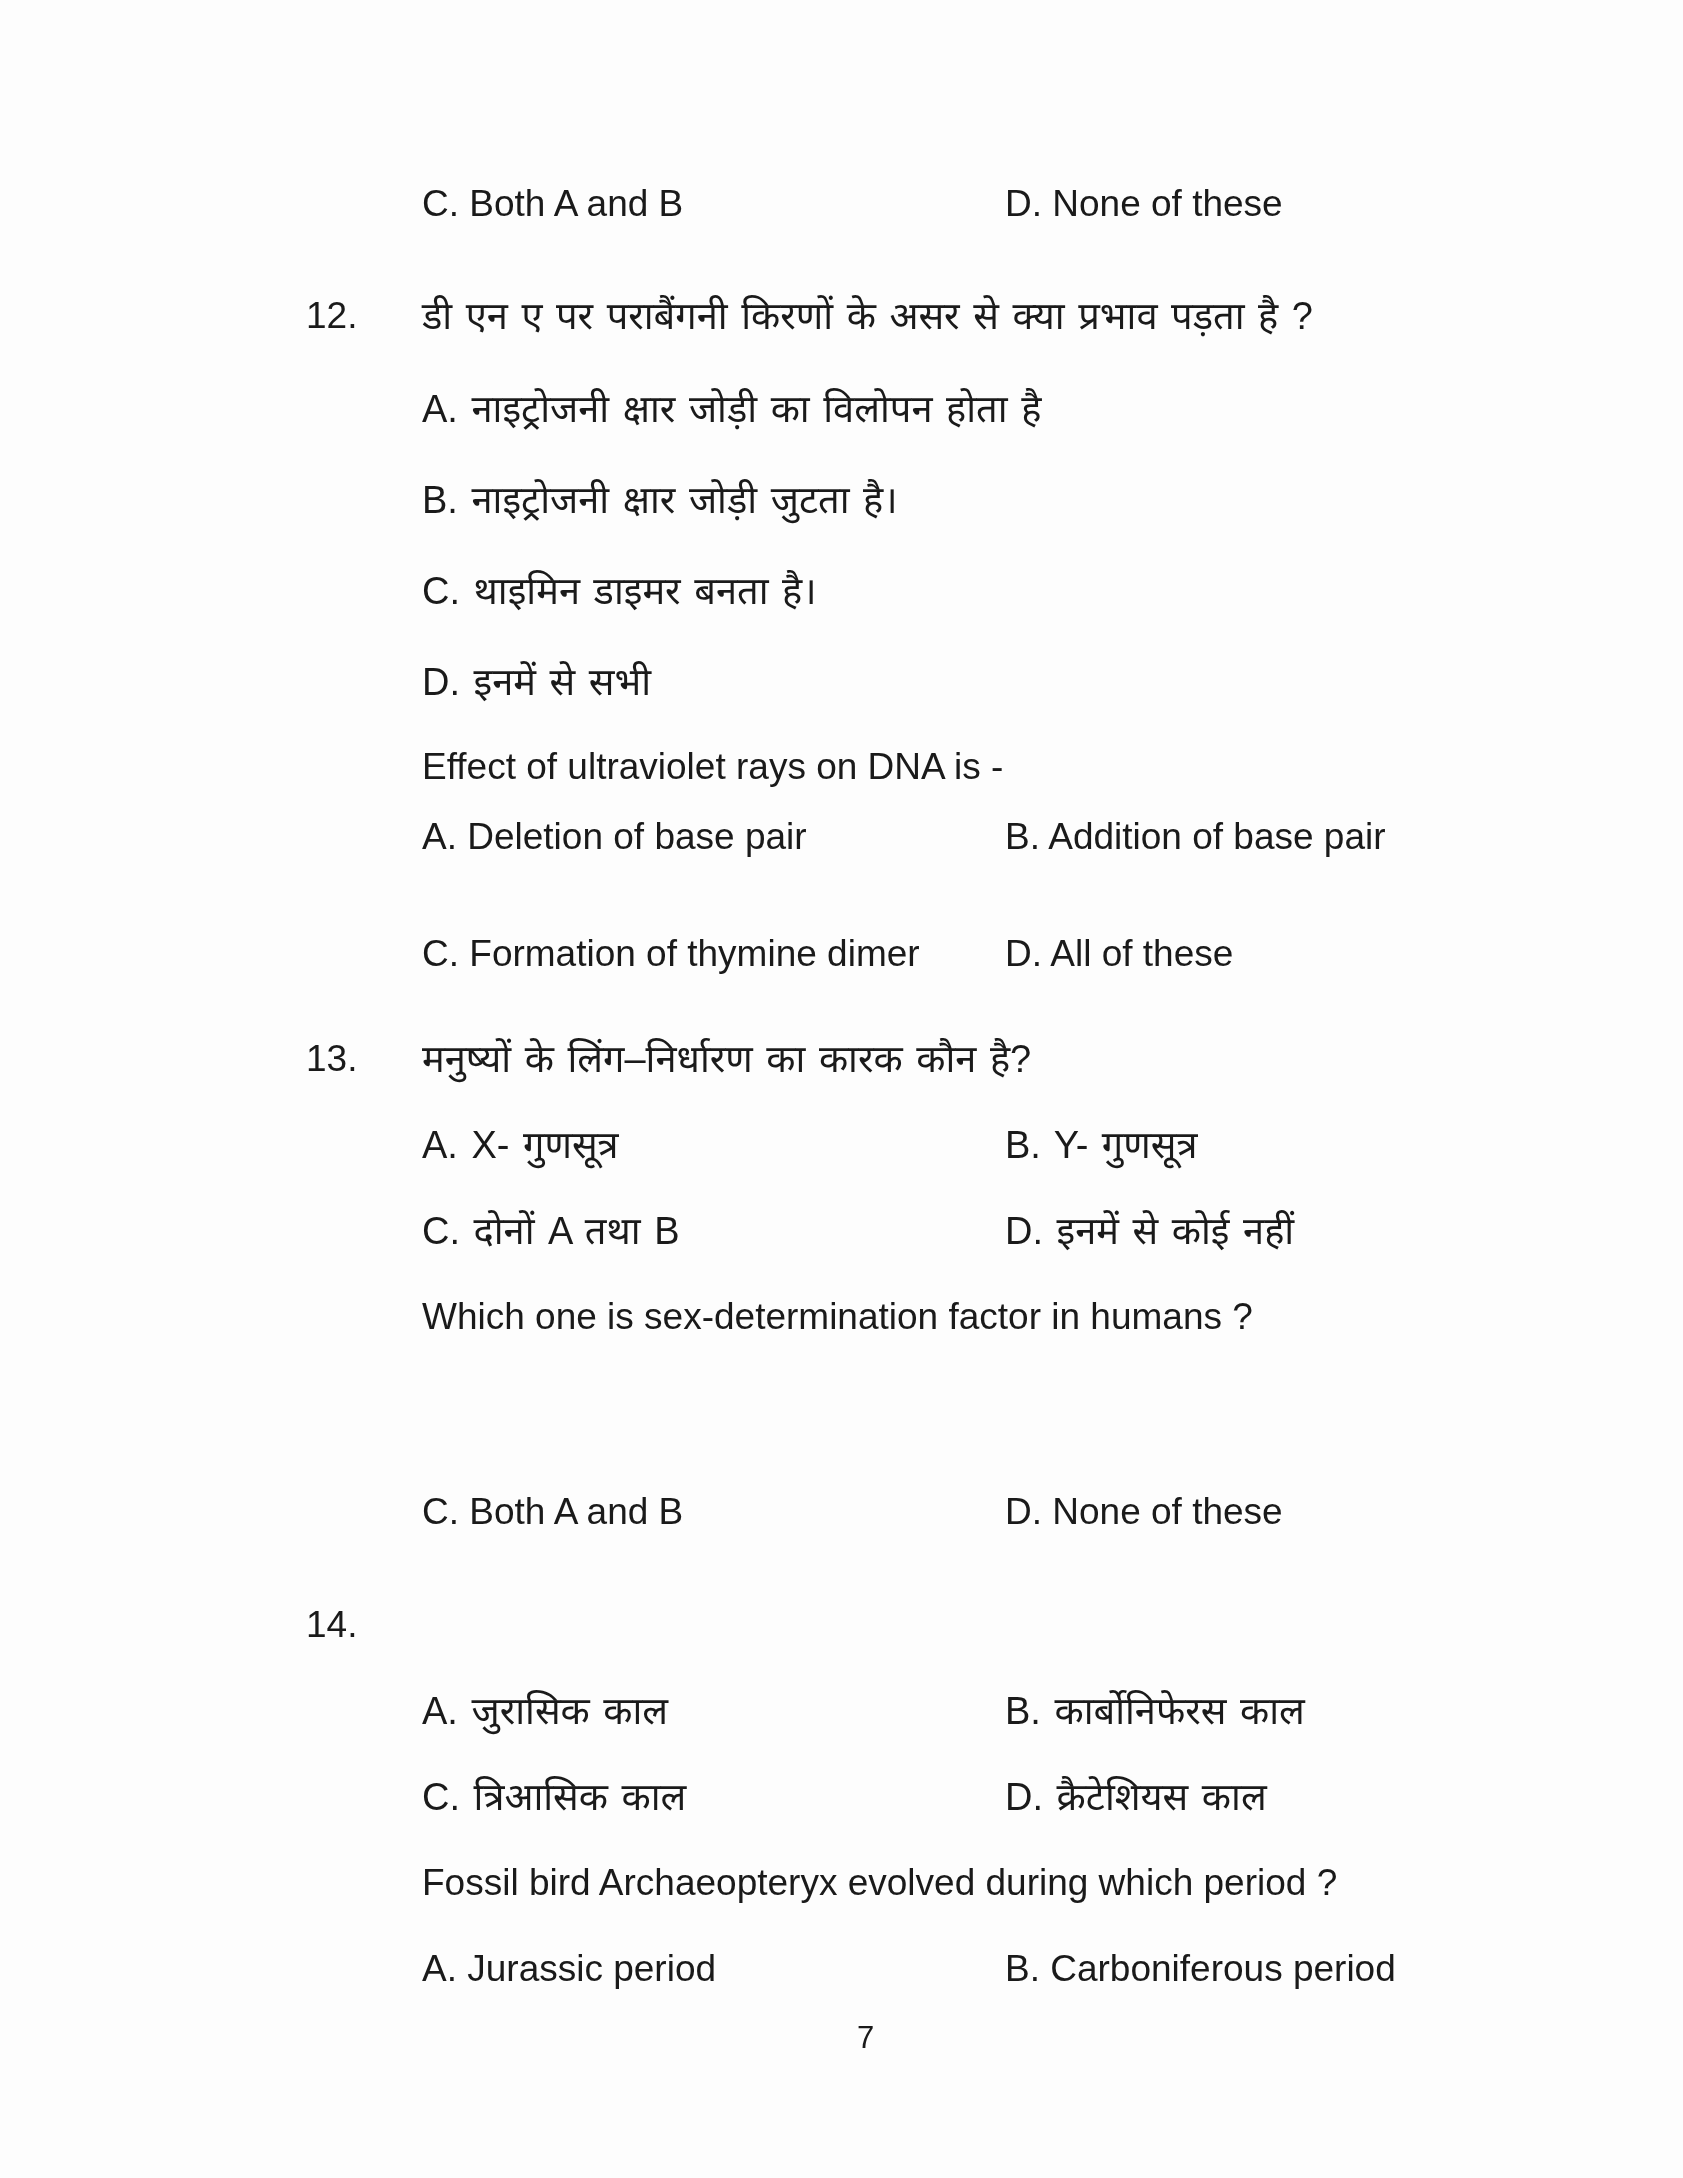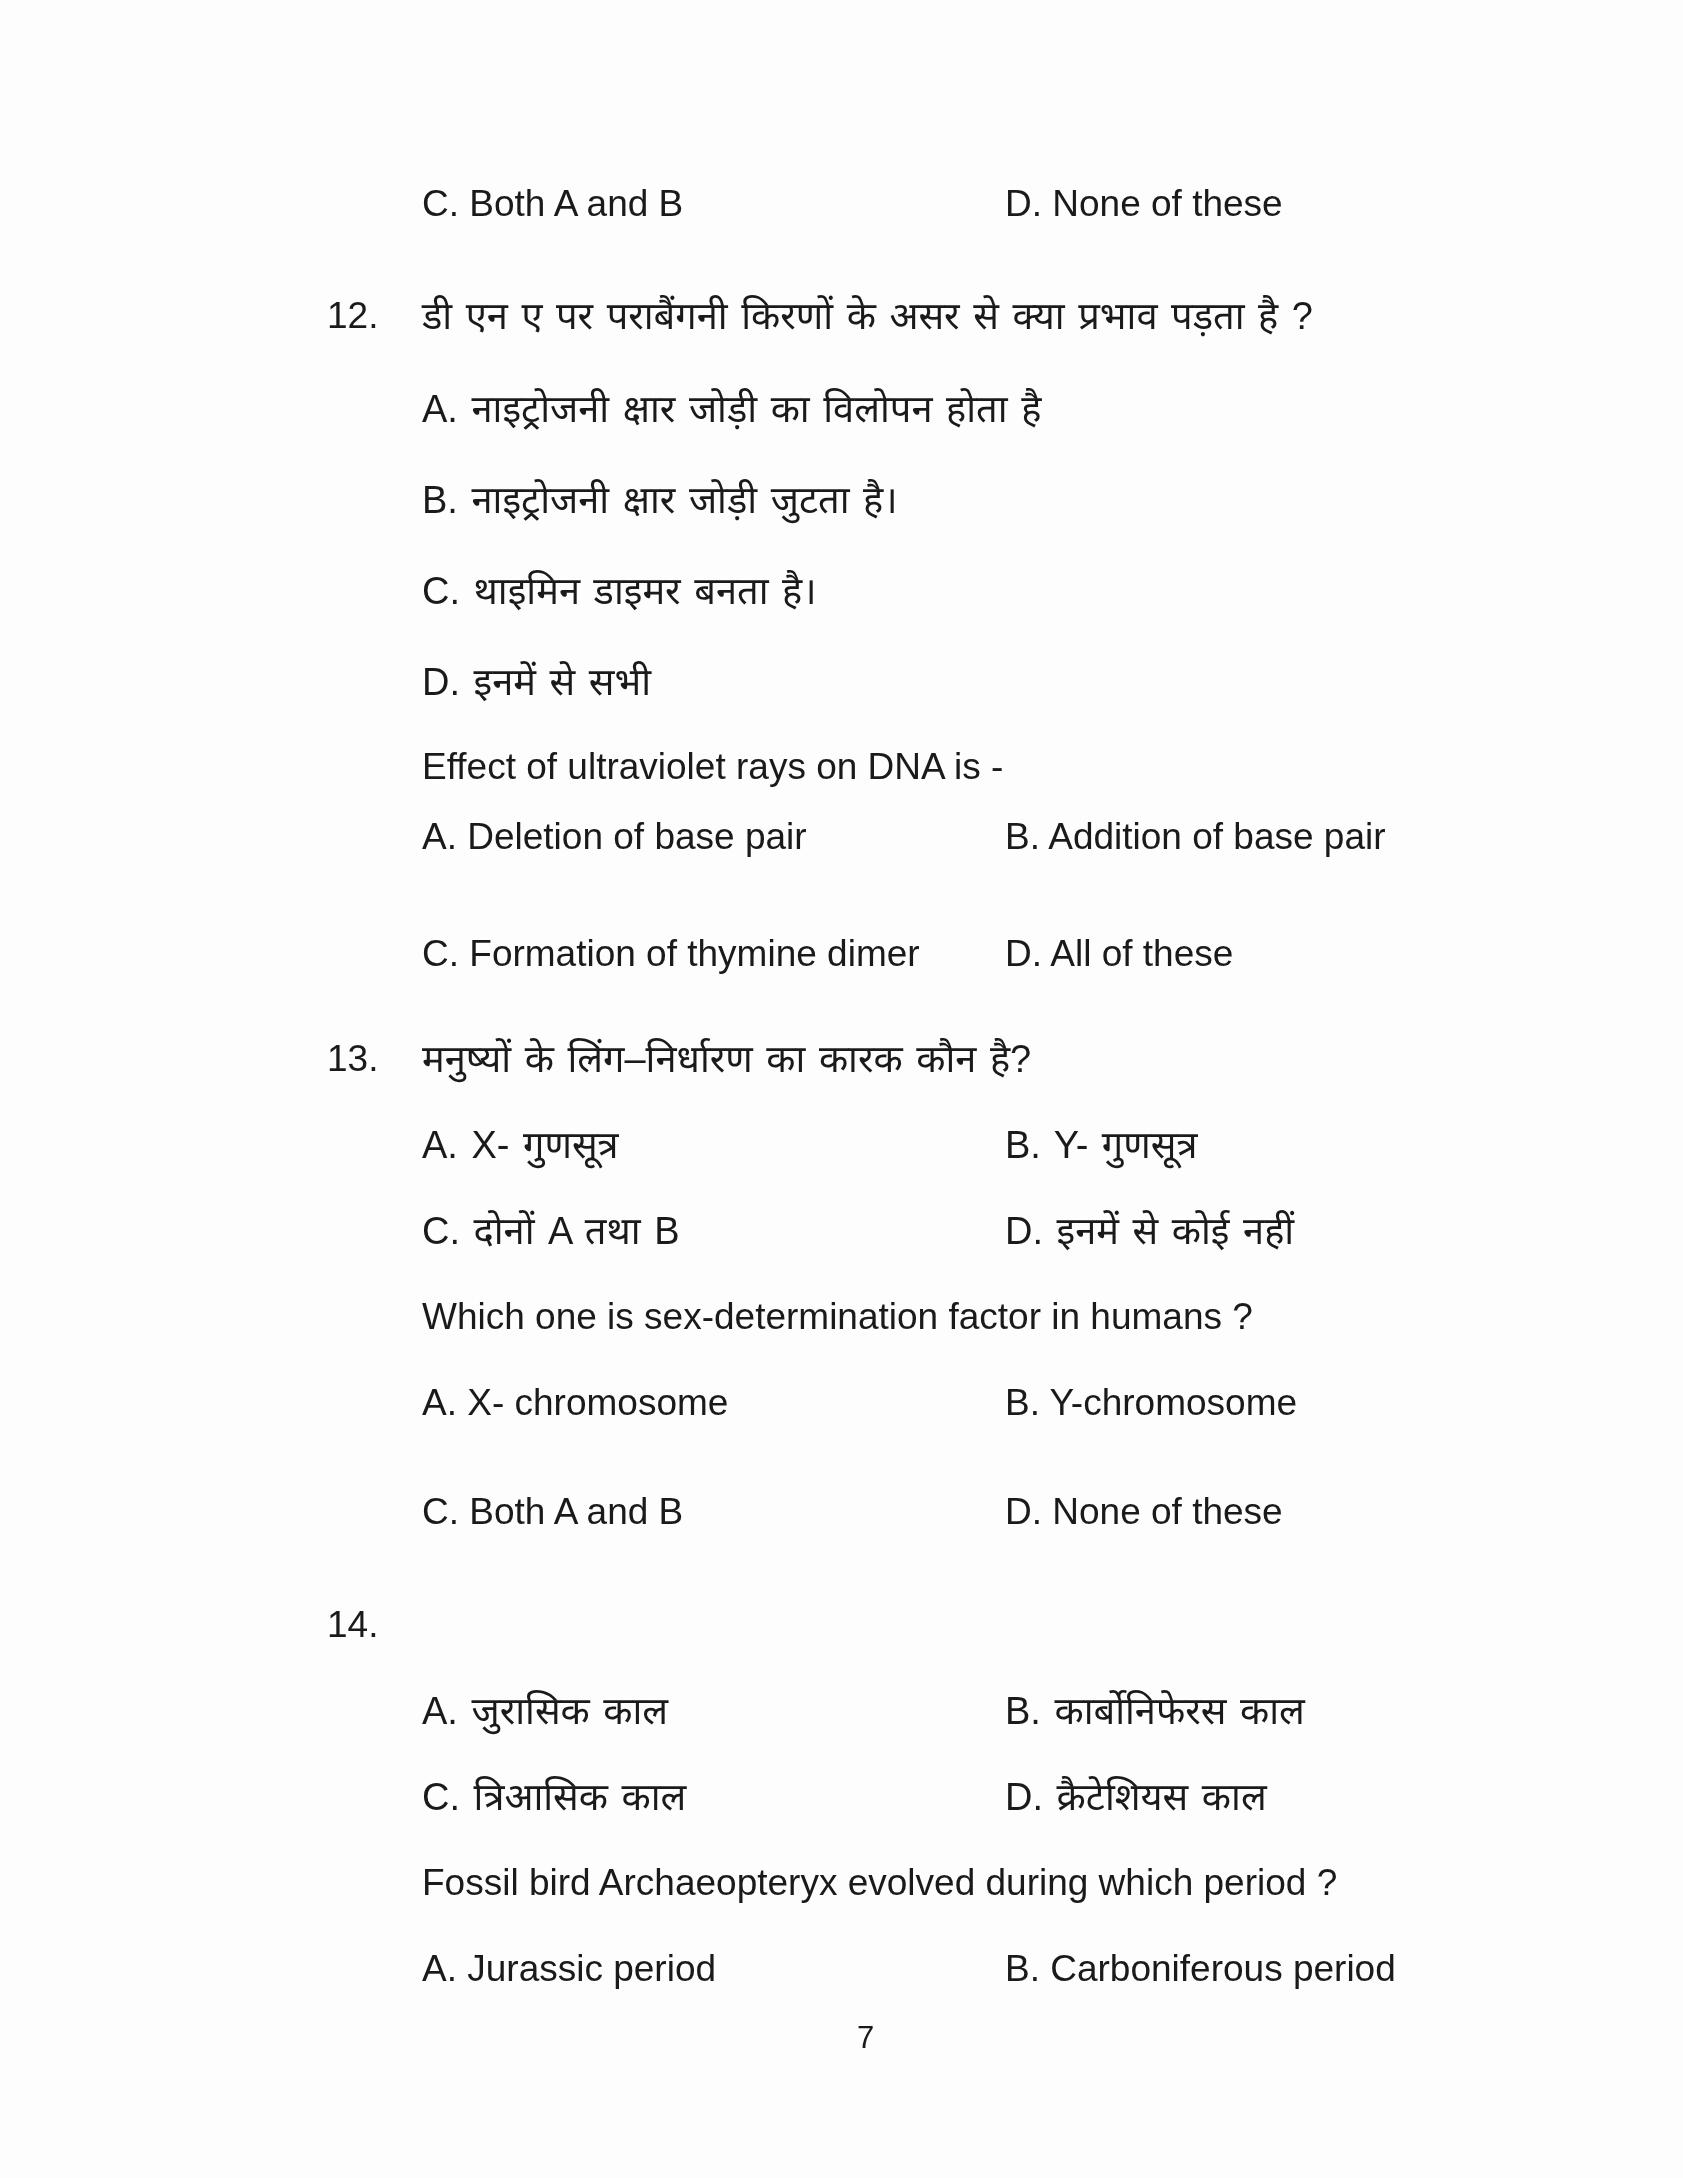--- a/index.html
+++ b/index.html
@@ -19,21 +19,21 @@
   .row {
     position: absolute;
     left: 0;
     width: 100%;
     height: 46px;
     line-height: 46px;
     font-size: 37px;
     white-space: nowrap;
   }
   .row > span { position: absolute; top: 0; }
-  .num  { left: 306px; margin-left: 21px; }
+  .num  { left: 306px; }
   .l    { left: 422px; text-align: center; }
   .r    { left: 1005px; }
   .hi   { font-size: 38px; word-spacing: 3px; }
   .pagenum {
     position: absolute;
     top: 2020px;
     left: 857px;
     font-size: 31px;
     line-height: 36px;
     color: #1a1a1a;
@@ -85,24 +85,20 @@
     <span class="l hi">C. दोनों A तथा B</span>
     <span class="r hi">D. इनमें से कोई नहीं</span>
   </div>
   <div class="row" style="top:1122px">
     <span class="l hi">A. X- गुणसूत्र</span>
     <span class="r hi">B. Y- गुणसूत्र</span>
   </div>
   <div class="row" style="top:1294px">
     <span class="l">Which one is sex-determination factor in humans ?</span>
   </div>
-  <div class="row" style="top:1380px">
-    <span class="l">A. X- chromosome</span>
-    <span class="r">B. Y-chromosome</span>
-  </div>
   <div class="row" style="top:1489px">
     <span class="l">C. Both A and B</span>
     <span class="r">D. None of these</span>
   </div>
 
   <div class="row" style="top:1602px">
     <span class="num">14.</span>
   </div>
   <div class="row" style="top:1688px">
     <span class="l hi">A. जुरासिक काल</span>

